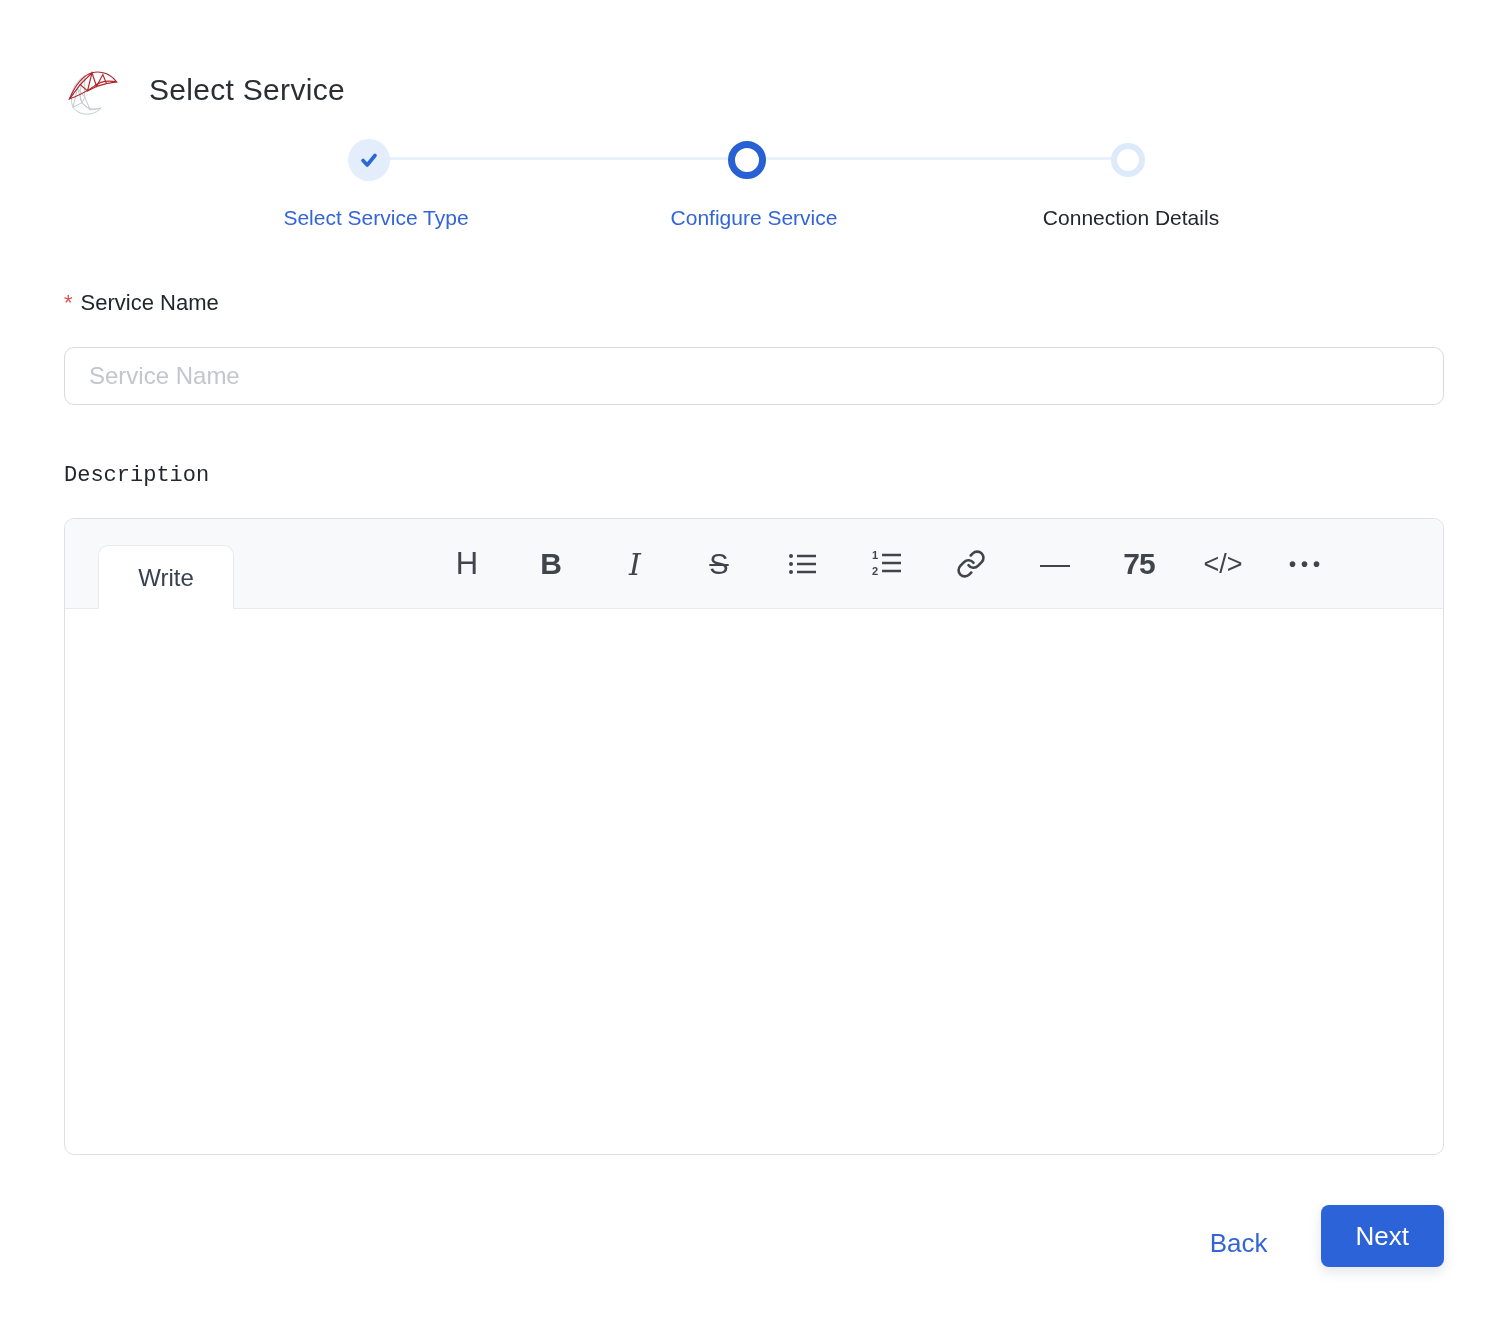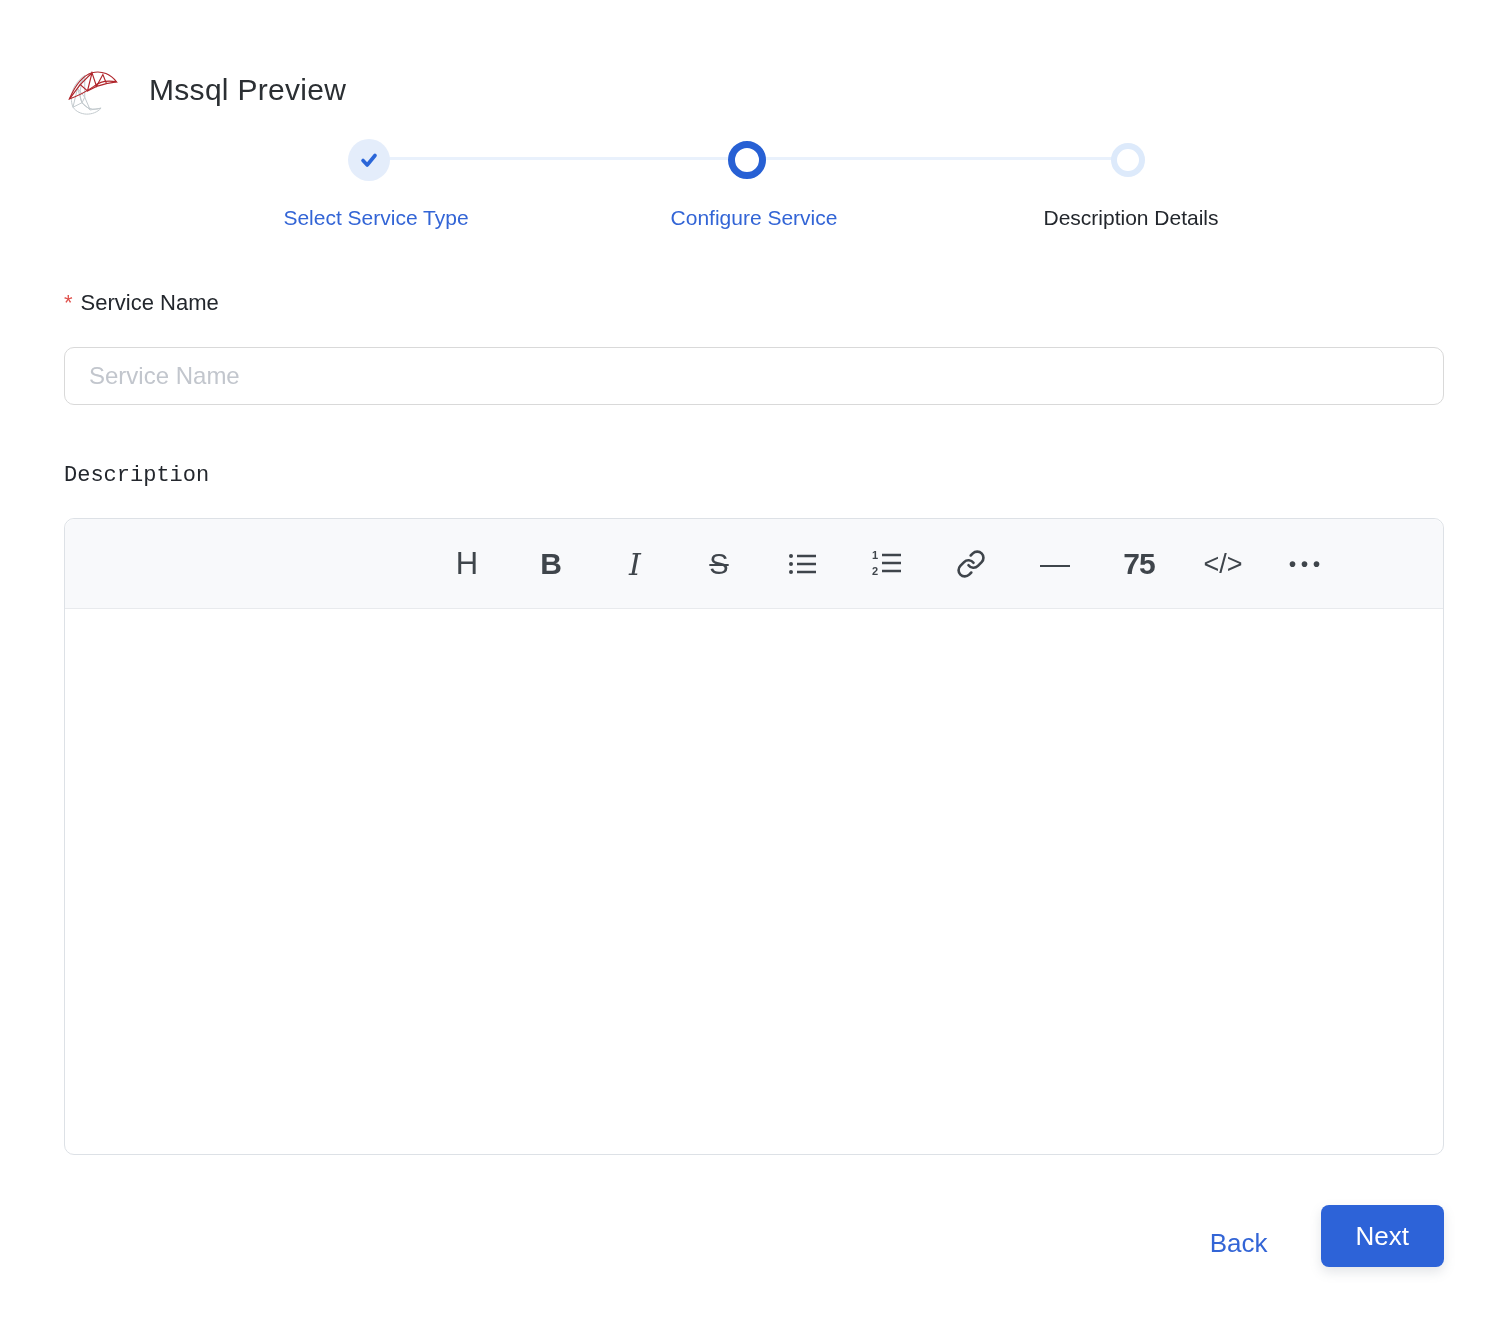--- a/index.html
+++ b/index.html
@@ -99,49 +99,50 @@
       <g stroke="#c3cace" stroke-width="1.1">
         <path d="M24 14 C12 22 6 36 11 49 C18 59 34 59 42 50 C33 53 25 50 21 44 C17 37 19 24 24 14 Z"></path>
         <path d="M24 14 L16 28 L21 44 M16 28 L11 49 M21 44 L30 52 M11 49 L21 44 M30 52 L42 50 M16 28 L24 38 L21 44 M24 38 L30 52 M24 14 L24 38"></path>
       </g>
 
       <g stroke="#b0262c" stroke-width="1.3">
         <path d="M7 40 C13 26 22 14 32 11 C43 8 53 13 59 21 C49 19 40 21 34 26 C27 31 20 35 7 40 Z"></path>
         <path d="M7 40 L19 24 L27 31 L32 11 L37 26 L44 13 L48 23 L59 21 M19 24 L32 11 M27 31 L37 26 M37 26 L48 23"></path>
       </g>
     </svg>
-    <div class="title">Mssql Preview</div>
+    <div class="title">Select Service</div>
   </div>
 
   <div class="stepper">
     <div class="step-line"></div>
 
     <div class="step-circle circle-done">
       <svg width="20" height="20" viewBox="0 0 20 20">
         <path d="M4 10.5 L8.2 15 L16 5.5" stroke="#2b66d8" stroke-width="3.6" fill="none" stroke-linecap="round" stroke-linejoin="round"></path>
       </svg>
     </div>
     <div class="step-circle circle-active"></div>
     <div class="step-circle circle-next"></div>
 
     <div class="step-label label-blue lbl-1">Select Service Type</div>
     <div class="step-label label-blue lbl-2">Configure Service</div>
-    <div class="step-label label-dark lbl-3">Description Details</div>
+    <div class="step-label label-dark lbl-3">Connection Details</div>
   </div>
 
   <div class="field-label svc-label">
     <span class="req">*</span><span>Service Name</span>
   </div>
   <input class="svc-input" type="text" placeholder="Service Name" style="">
 
   <div class="field-label desc-label">Description</div>
 
   <div class="editor">
     <div class="toolbar">
       <div class="tabs">
+        <div class="tab tab-write">Write</div>
       </div>
       <div class="tool-row">
         <button class="tool-btn g-h">H</button>
         <button class="tool-btn g-b">B</button>
         <button class="tool-btn g-i">I</button>
         <button class="tool-btn g-s">S</button>
         <button class="tool-btn">
           <svg width="30" height="26" viewBox="0 0 30 26" fill="none">
             <circle cx="3" cy="5" r="2" fill="#3f454b"></circle>
             <circle cx="3" cy="13" r="2" fill="#3f454b"></circle>

